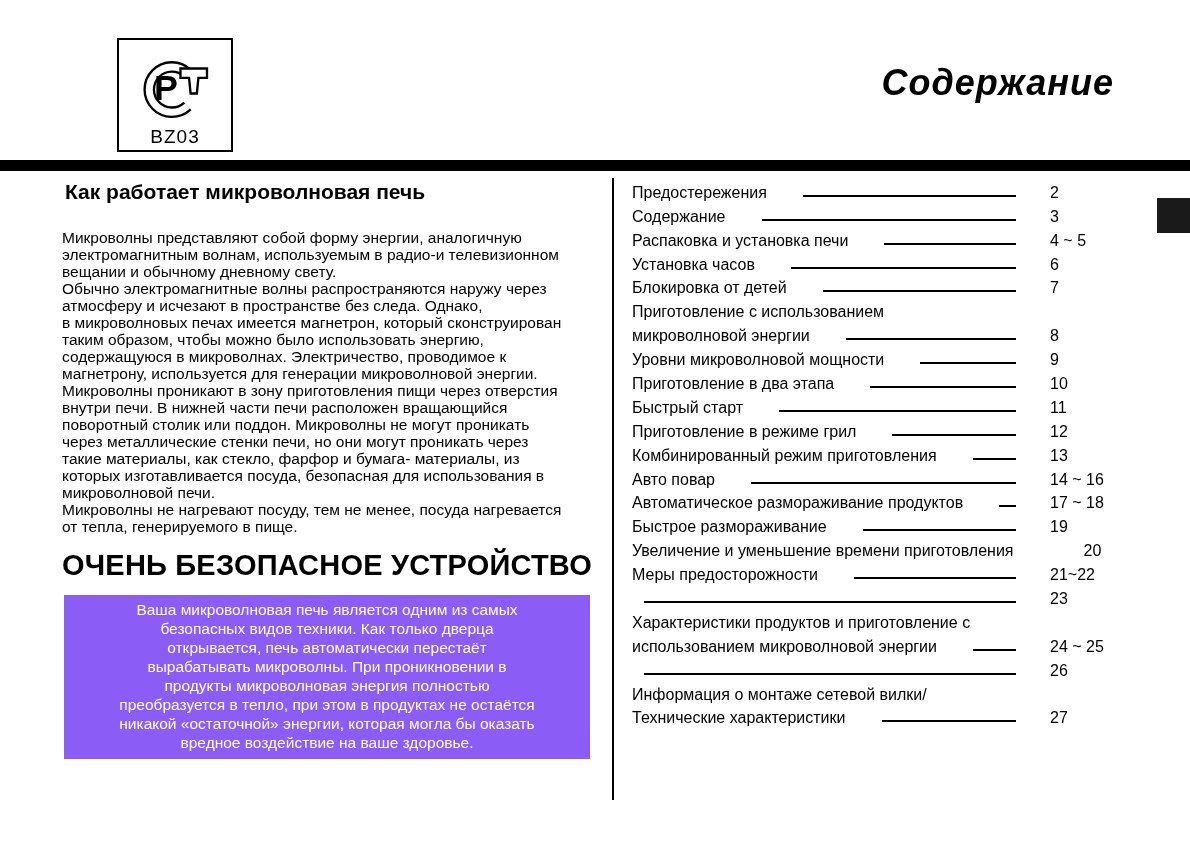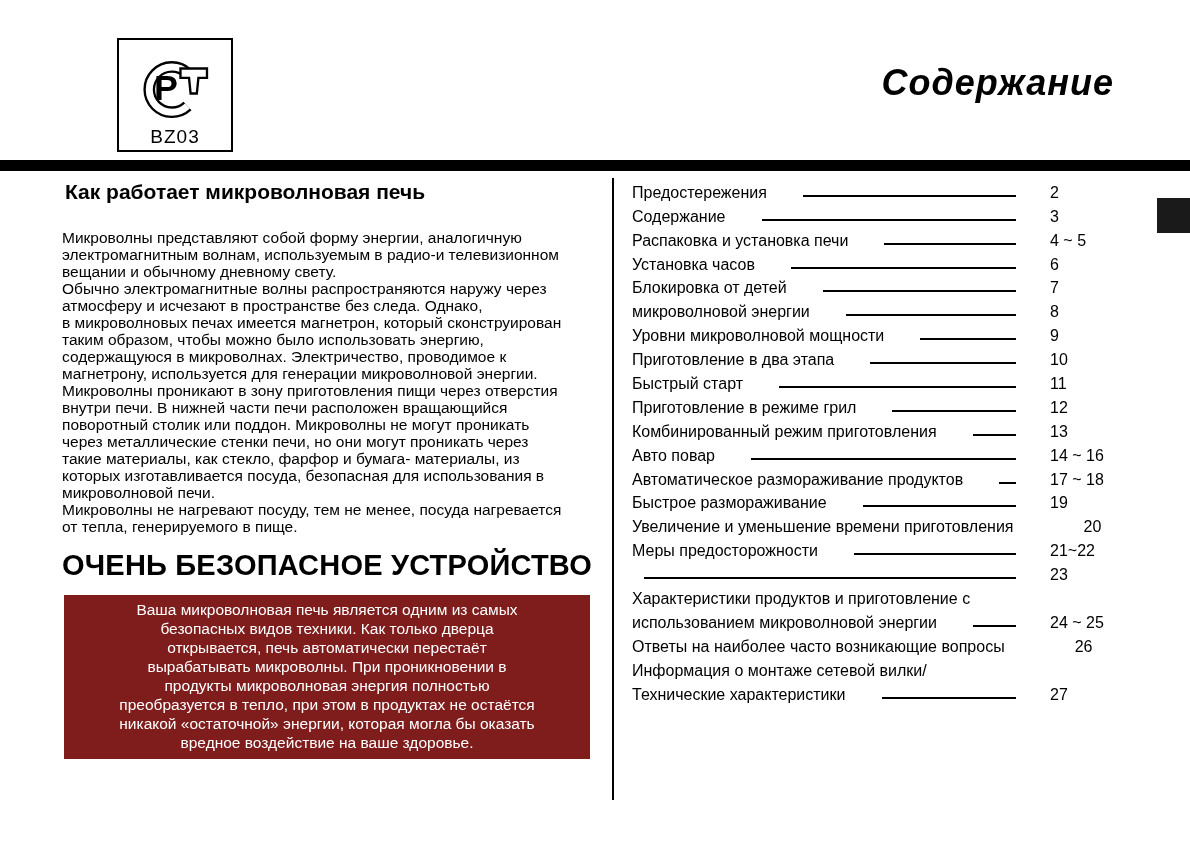--- a/index.html
+++ b/index.html
@@ -28,21 +28,21 @@
 
   
   .left-col { position:absolute; left:62px; top:180px; width:528px; }
   .left-heading { font-size:21px; font-weight:bold; margin:0 0 25px 3px; white-space:nowrap; }
   .left-body { font-size:15.5px; line-height:17px; white-space:pre-line; }
   .safety-heading {
     font-size:29px; font-weight:bold; 
     margin:14px 0 0 0; white-space:nowrap; letter-spacing:0.2px;
   }
   .safety-box {
-    margin-top:13px; margin-left:2px; background:#7f1d1d; color:#fff;
+    margin-top:13px; margin-left:2px; background:#8b5cf6; color:#fff;
     text-align:center; font-size:15.5px; line-height:19px;
     padding:5px 8px 7px 8px; white-space:pre-line;
   }
 
   
   .toc { position:absolute; left:632px; top:180px; width:478px; font-size:16px; }
   .toc-row { display:flex; align-items:flex-end; height:23.9px;gap:24px; }
   .toc-label { white-space:nowrap; padding-bottom:2px; }
   .toc-leader { flex:1 1 auto; border-bottom:2px solid #000; margin:0 10px 7px 12px; min-width:0; }
   .toc-row.no-page .toc-leader { border-bottom:none; }
@@ -119,20 +119,25 @@
     <div class="toc-row">
       <span class="toc-label">Установка часов</span>
       <span class="toc-leader"></span>
       <span class="toc-page">6</span>
     </div>
     <div class="toc-row">
       <span class="toc-label">Блокировка от детей</span>
       <span class="toc-leader"></span>
       <span class="toc-page">7</span>
     </div>
+    <div class="toc-row no-page">
+      <span class="toc-label">Приготовление с использованием</span>
+      <span class="toc-leader"></span>
+      <span class="toc-page"></span>
+    </div>
     <div class="toc-row">
       <span class="toc-label">микроволновой энергии</span>
       <span class="toc-leader"></span>
       <span class="toc-page">8</span>
     </div>
     <div class="toc-row">
       <span class="toc-label">Уровни микроволновой мощности</span>
       <span class="toc-leader"></span>
       <span class="toc-page">9</span>
     </div>
@@ -189,21 +194,20 @@
       <span class="toc-label">Характеристики продуктов и приготовление с</span>
       <span class="toc-leader"></span>
       <span class="toc-page"></span>
     </div>
     <div class="toc-row">
       <span class="toc-label">использованием микроволновой энергии</span>
       <span class="toc-leader"></span>
       <span class="toc-page">24 ~ 25</span>
     </div>
     <div class="toc-row">
-      <span class="toc-label">Ответы на наиболее часто возникающие вопросы</span>
       <span class="toc-leader"></span>
       <span class="toc-page">26</span>
     </div>
     <div class="toc-row no-page">
       <span class="toc-label">Информация о монтаже сетевой вилки/</span>
       <span class="toc-leader"></span>
       <span class="toc-page"></span>
     </div>
     <div class="toc-row">
       <span class="toc-label">Технические характеристики</span>

